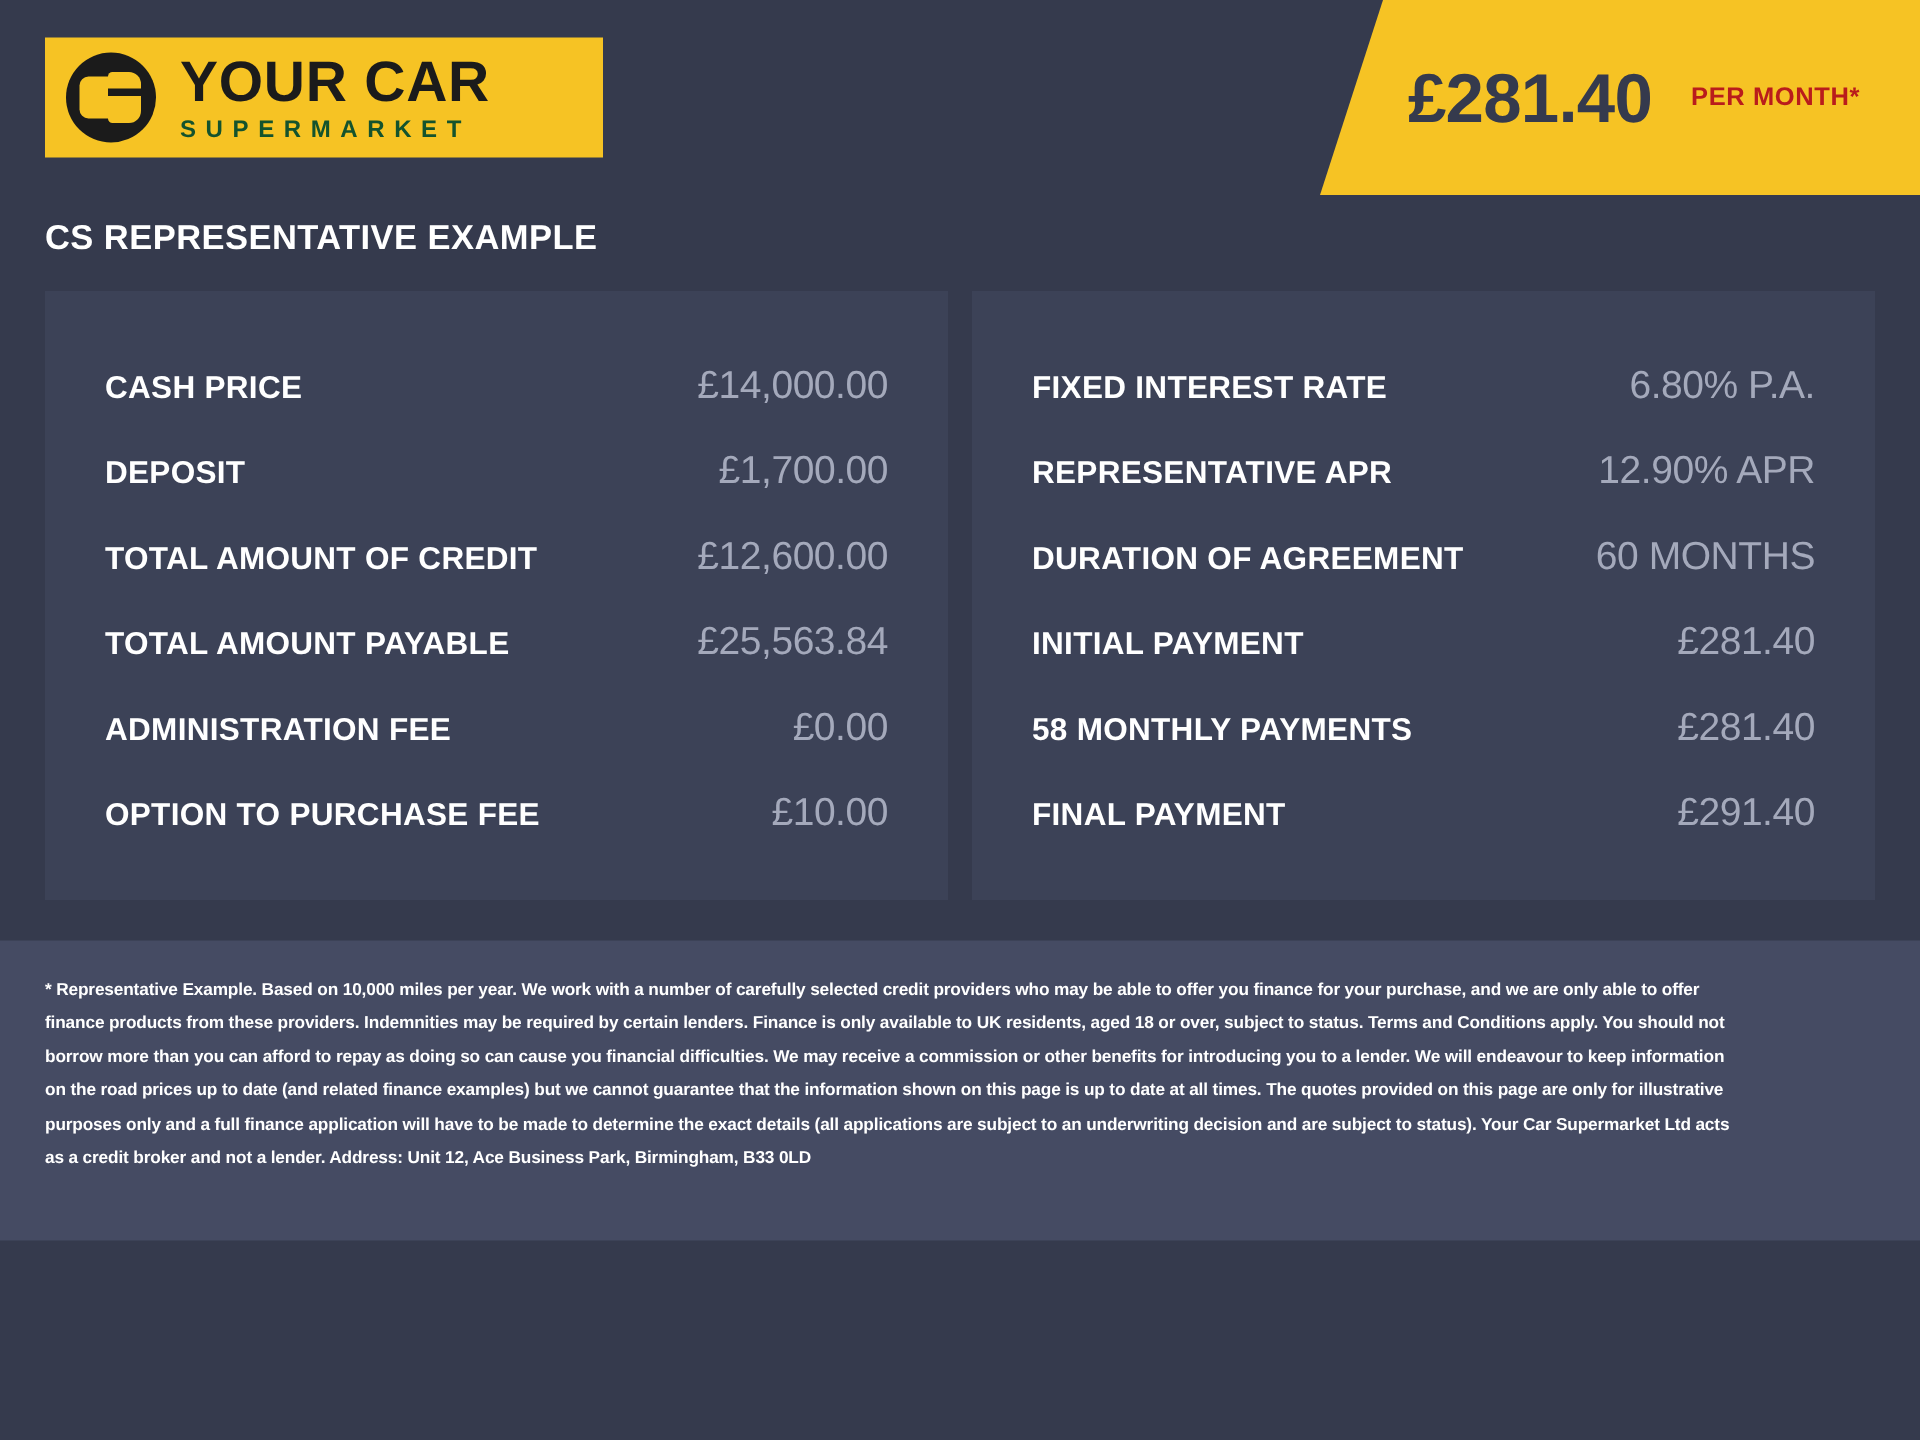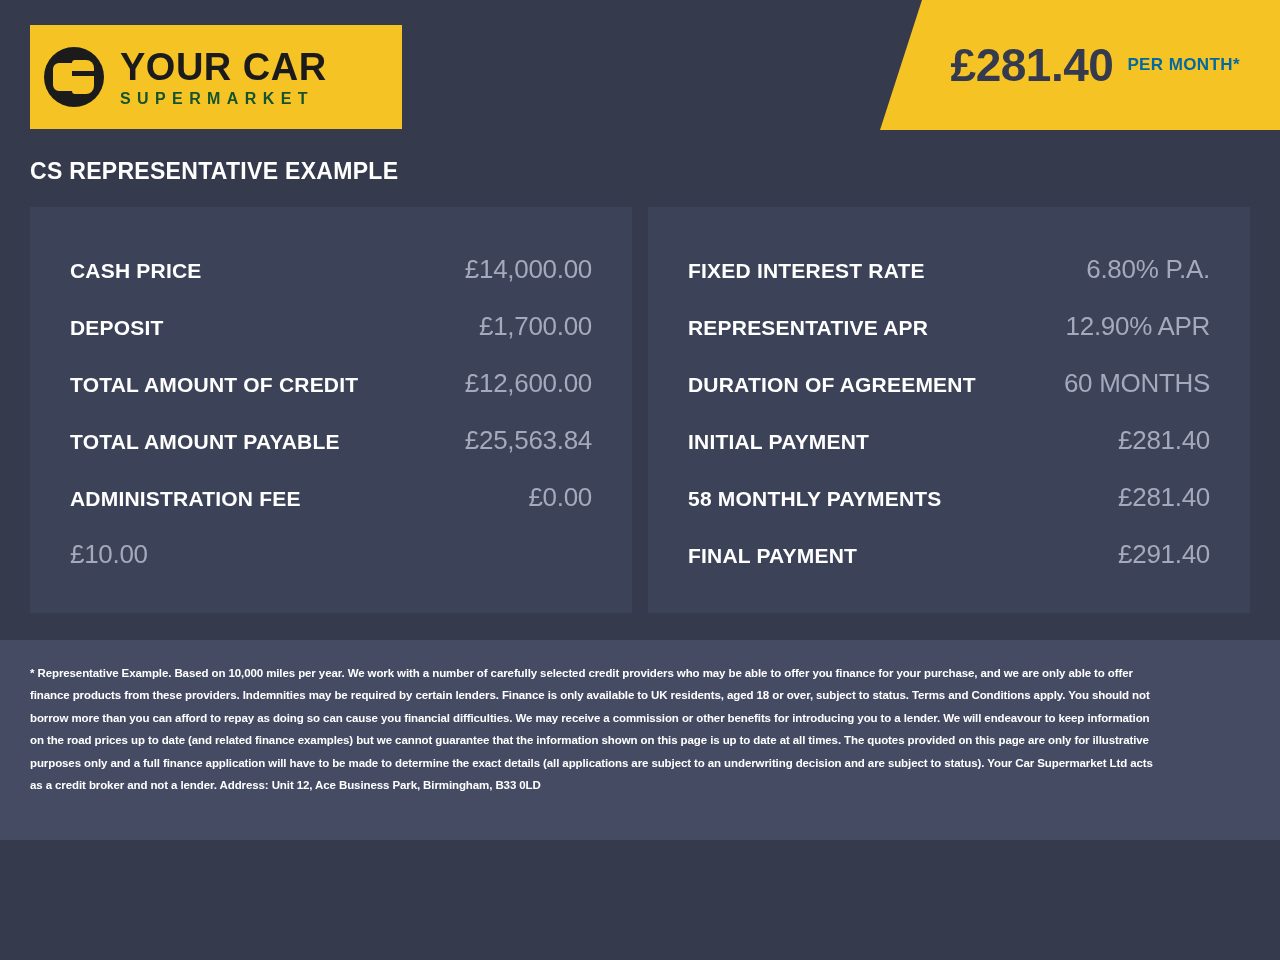--- a/index.html
+++ b/index.html
@@ -13,21 +13,21 @@
   
   .header {
     position: relative;
     height: 130px;
     background: #353a4d;
     overflow: hidden;
   }
   .logo-box {
     position: absolute;
     left: 30px; top: 25px;
-    width: 372px; height: 104px;
+    width: 372px; height: 80px;
     background: #f6c324;
     display: flex;
     align-items: center;
     padding-left: 14px;
   }
   .logo-badge {
     width: 60px; height: 60px;
     border-radius: 50%;
     background: #1b1b1b;
     position: relative;
@@ -83,33 +83,33 @@
   }
   .price-amount {
     font-size: 46px;
     font-weight: bold;
     color: #353a4d;
     letter-spacing: -0.5px;
   }
   .price-per {
     font-size: 17px;
     font-weight: bold;
-    color: #0369a1;
-    margin-left: 14px;
+    color: #b91c1c;
+    margin-left: 26px;
     letter-spacing: 0.4px;
   }
 
   
   .main { padding: 0 30px; }
   .page-title {
     font-size: 23px;
     font-weight: bold;
     color: #ffffff;
     letter-spacing: 0.3px;
-    margin-top: 28px;
+    margin-top: 15px;
     margin-bottom: 22px;
   }
   .panels {
     display: flex;
     gap: 16px;
     text-align: right;
   }
   .panel {
     flex: 1;
     background: #3c4257;
@@ -195,20 +195,21 @@
       </div>
       <div class="row">
         <span class="row-label">TOTAL AMOUNT PAYABLE</span>
         <span class="row-value">£25,563.84</span>
       </div>
       <div class="row">
         <span class="row-label">ADMINISTRATION FEE</span>
         <span class="row-value">£0.00</span>
       </div>
       <div class="row">
+        <span class="row-label">OPTION TO PURCHASE FEE</span>
         <span class="row-value">£10.00</span>
       </div>
     </div>
 
     <div class="panel">
       <div class="row">
         <span class="row-label">FIXED INTEREST RATE</span>
         <span class="row-value">6.80% P.A.</span>
       </div>
       <div class="row">

